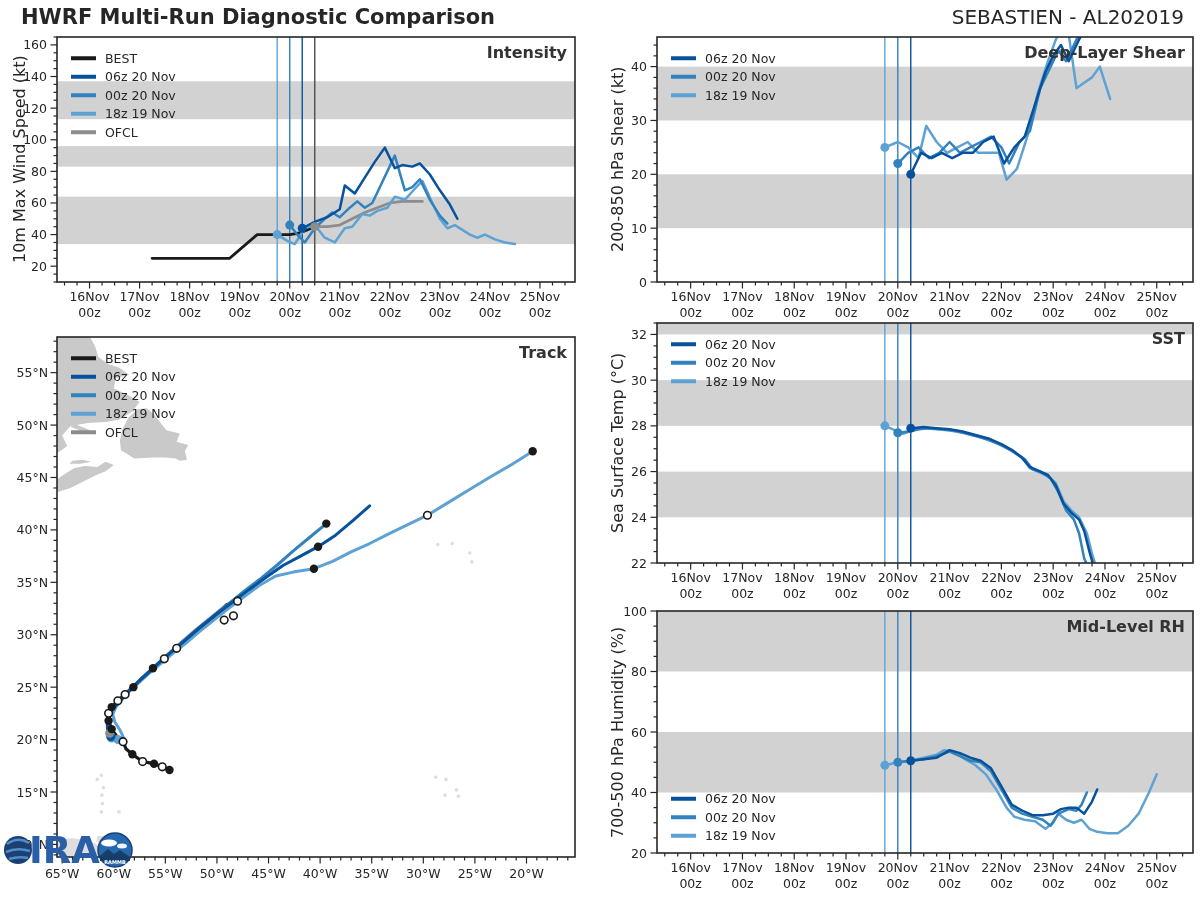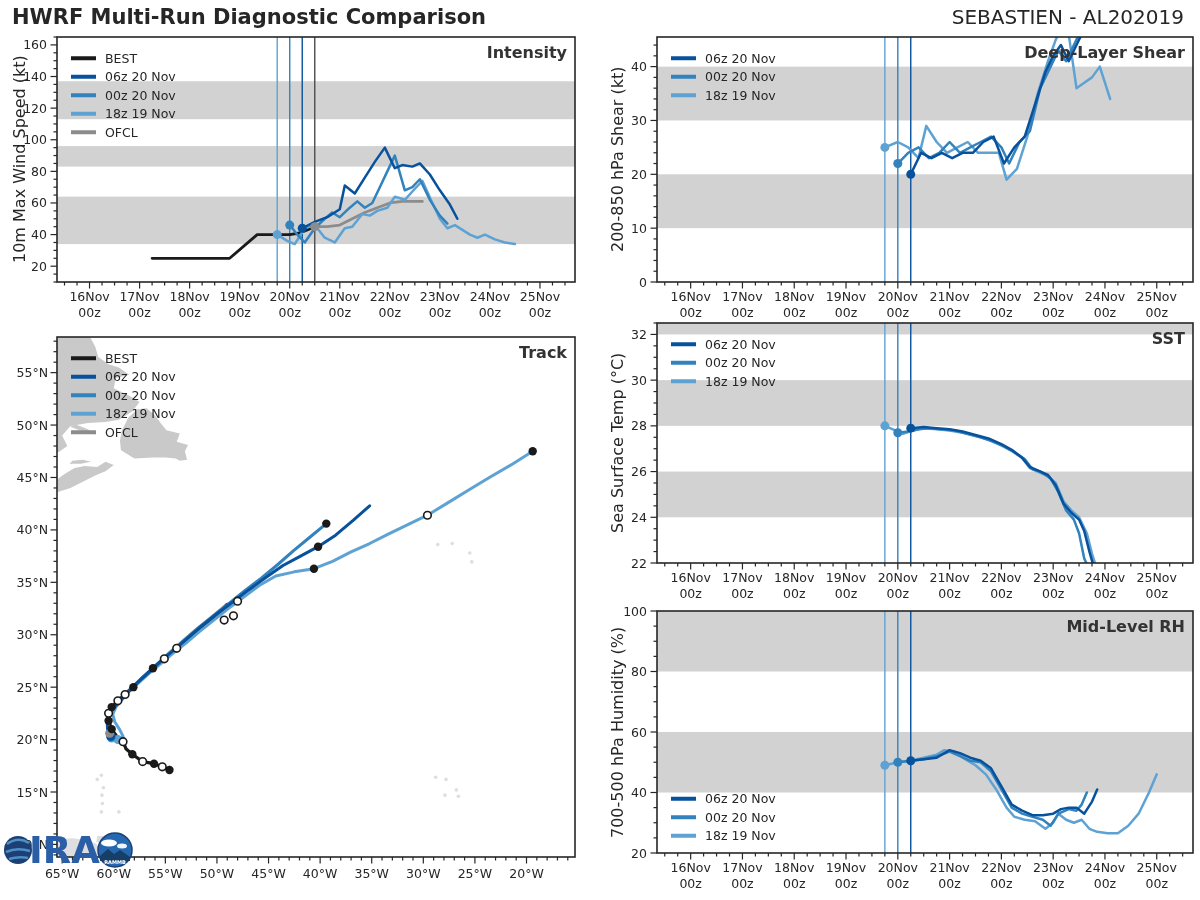--- a/index.html
+++ b/index.html
@@ -1,18 +1,18 @@
 <!DOCTYPE html>
 <html><head>
 <meta charset="utf-8">
 <style>
   html,body{margin:0;padding:0;background:#ffffff;}
   body{width:1200px;height:900px;position:relative;overflow:hidden;
        font-family:"DejaVu Sans","Liberation Sans",sans-serif;color:#1a1a1a;}
-  .page-title{position:absolute;left:12px;top:5px;font-size:21px;font-weight:bold;color:#262626;}
+  .page-title{position:absolute;left:21px;top:5px;font-size:21px;font-weight:bold;color:#262626;}
   .storm-title{position:absolute;right:16px;top:5px;font-size:20px;font-weight:normal;color:#262626;}
   .ylab{position:absolute;font-size:16px;color:#262626;
         writing-mode:vertical-rl;transform:rotate(180deg);
         text-align:center;white-space:nowrap;}
   .ylab.left{left:10px;}
   .ylab.right{left:608px;}
   #panels svg{position:absolute;overflow:visible;}
   .logo{position:absolute;left:2px;top:820px;width:150px;height:54px;}
 </style>
 </head>

